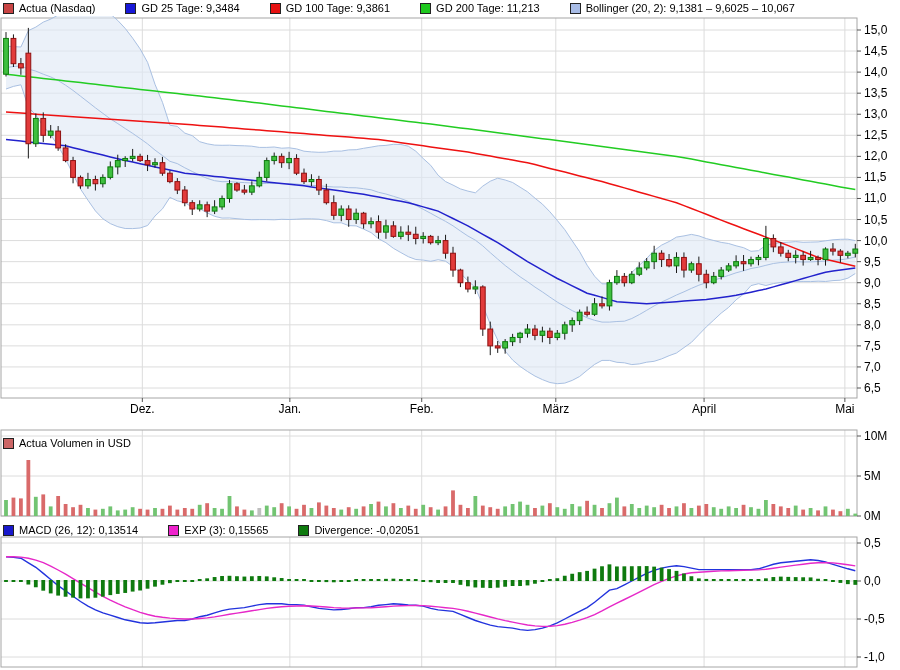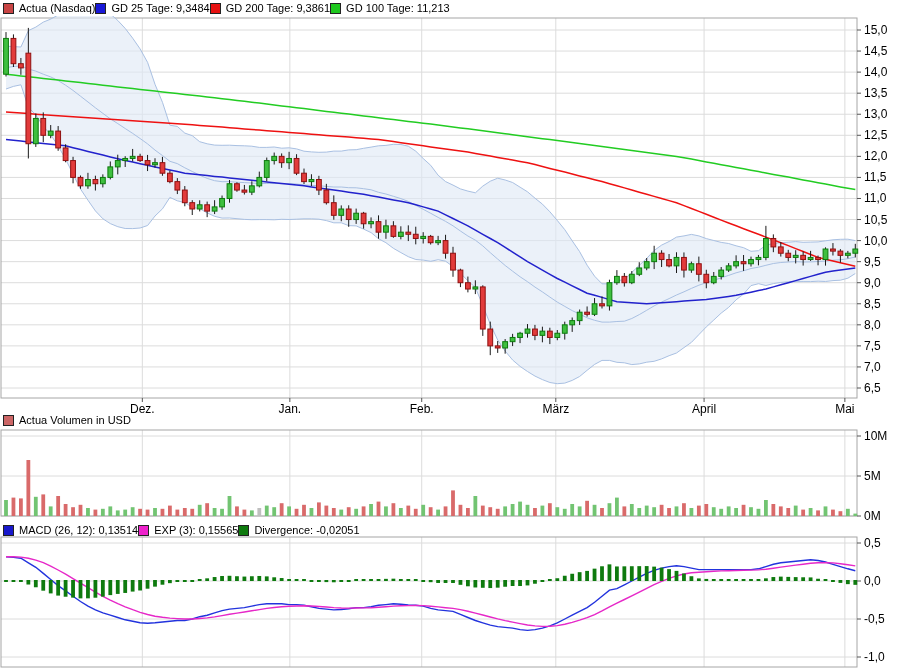--- a/index.html
+++ b/index.html
@@ -1,43 +1,47 @@
 <!DOCTYPE html>
 <html><head>
 <meta charset="utf-8">
 <style>
   html,body{margin:0;padding:0;background:#fff;}
   body{width:900px;height:670px;position:relative;overflow:hidden;
        font-family:"Liberation Sans",sans-serif;color:#000;}
   .legend{position:absolute;left:3px;display:flex;align-items:center;
           font-size:11px;line-height:13px;white-space:nowrap;}
-  .li{display:inline-flex;align-items:center;}
+  .li{display:inline-flex;align-items:center;margin-right:30px;}
   .sw{width:9px;height:9px;border:1px solid #222;margin-right:5px;display:inline-block;}
   svg{position:absolute;left:0;}
   text{font-family:"Liberation Sans",sans-serif;}
 </style>
 </head>
 <body>
 
 <div class="legend" style="top:2px">
   <span class="li">
     <span class="sw" style="background: rgb(200, 68, 68);"></span>
     <span>Actua (Nasdaq)</span>
   </span>
   <span class="li">
     <span class="sw" style="background: rgb(24, 24, 216);"></span>
     <span>GD 25 Tage: 9,3484</span>
   </span>
   <span class="li">
     <span class="sw" style="background: rgb(230, 17, 17);"></span>
-    <span>GD 200 Tage: 9,3861</span>
+    <span>GD 100 Tage: 9,3861</span>
   </span>
   <span class="li">
     <span class="sw" style="background: rgb(30, 200, 30);"></span>
-    <span>GD 100 Tage: 11,213</span>
+    <span>GD 200 Tage: 11,213</span>
+  </span>
+  <span class="li">
+    <span class="sw" style="background: rgb(168, 188, 230);"></span>
+    <span>Bollinger (20, 2): 9,1381 – 9,6025 – 10,067</span>
   </span>
 </div>
 
 <svg id="priceChart" width="900" height="402" viewBox="0 0 900 402" style="top:16px">
     <line x1="1" y1="14" x2="857" y2="14" stroke="#dcdcdc"></line>
     <line x1="1" y1="35.05882352941177" x2="857" y2="35.05882352941177" stroke="#dcdcdc"></line>
     <line x1="1" y1="56.11764705882353" x2="857" y2="56.11764705882353" stroke="#dcdcdc"></line>
     <line x1="1" y1="77.17647058823529" x2="857" y2="77.17647058823529" stroke="#dcdcdc"></line>
     <line x1="1" y1="98.23529411764706" x2="857" y2="98.23529411764706" stroke="#dcdcdc"></line>
     <line x1="1" y1="119.29411764705883" x2="857" y2="119.29411764705883" stroke="#dcdcdc"></line>
@@ -340,21 +344,21 @@
     <line x1="421.71" y1="382" x2="421.71" y2="386" stroke="#555"></line>
     <text x="421.71" y="397" font-size="12" fill="#000000" text-anchor="middle">Feb.</text>
     <line x1="555.81" y1="382" x2="555.81" y2="386" stroke="#555"></line>
     <text x="555.81" y="397" font-size="12" fill="#000000" text-anchor="middle">März</text>
     <line x1="704.065" y1="382" x2="704.065" y2="386" stroke="#555"></line>
     <text x="704.065" y="397" font-size="12" fill="#000000" text-anchor="middle">April</text>
     <line x1="844.87" y1="382" x2="844.87" y2="386" stroke="#555"></line>
     <text x="844.87" y="397" font-size="12" fill="#000000" text-anchor="middle">Mai</text>
   </svg>
 
-<div class="legend" style="top:414px">
+<div class="legend" style="top:437px">
   <span class="li">
     <span class="sw" style="background: rgb(204, 102, 102);"></span>
     <span>Actua Volumen in USD</span>
   </span>
 </div>
 
 <svg id="volumeChart" width="900" height="93" viewBox="0 0 900 93" style="top:429px">
     <line x1="1" y1="7" x2="857" y2="7" stroke="#dcdcdc"></line>
     <line x1="1" y1="47" x2="857" y2="47" stroke="#dcdcdc"></line>
     <line x1="1" y1="87" x2="857" y2="87" stroke="#dcdcdc"></line>

